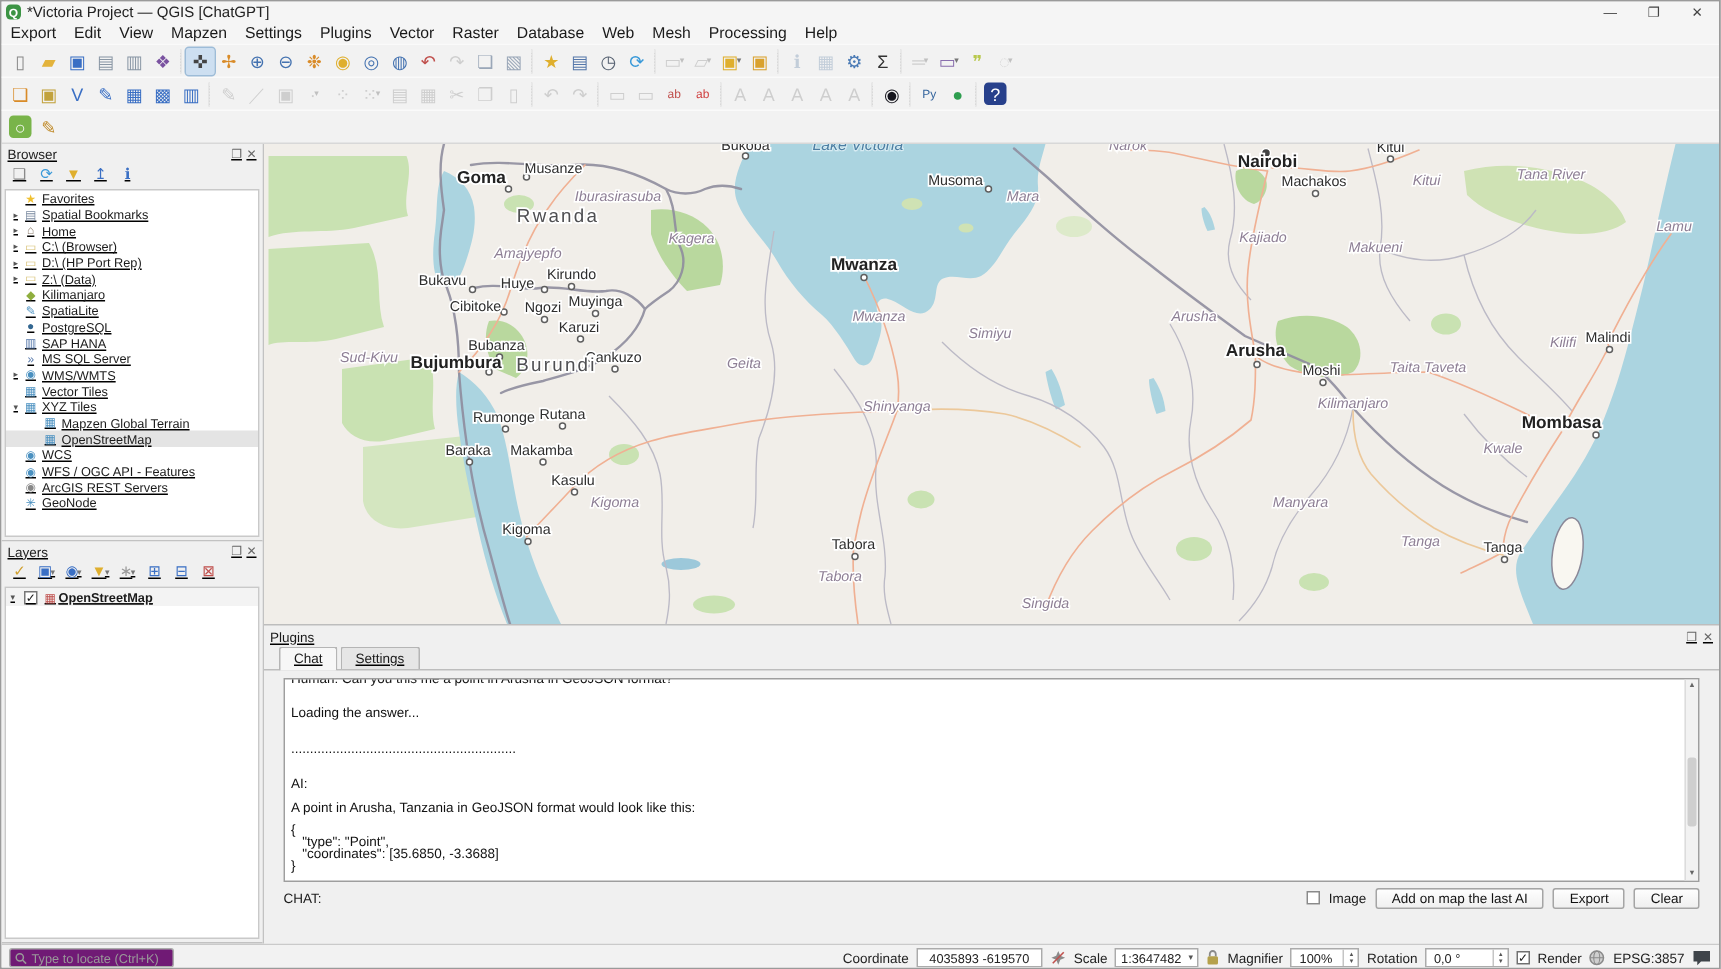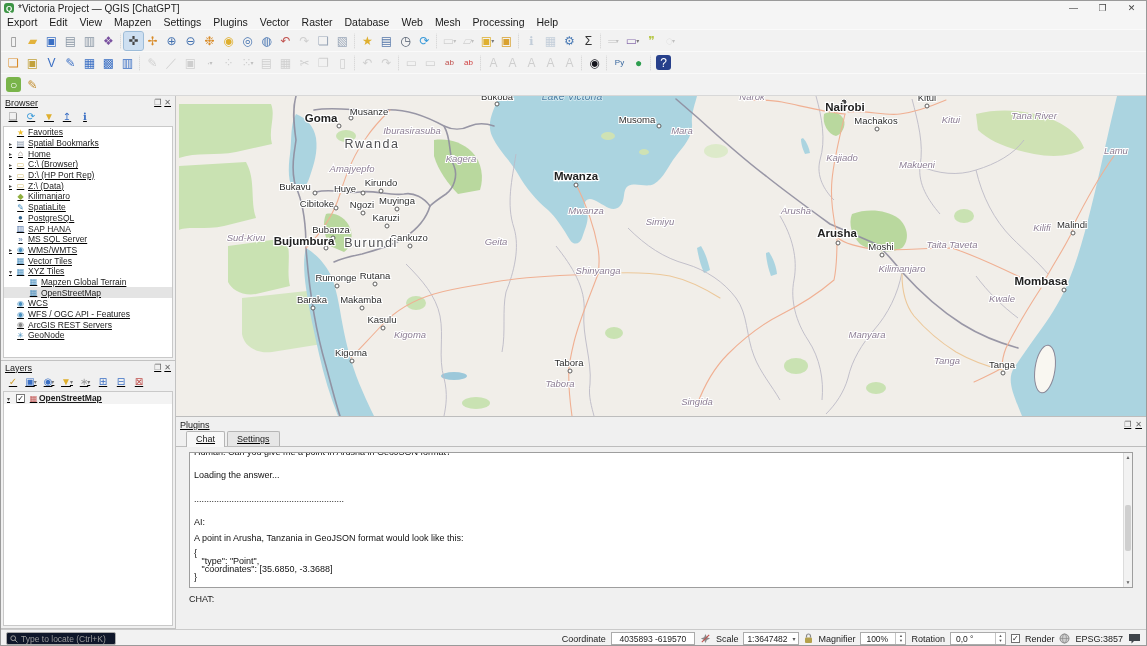--- a/index.html
+++ b/index.html
@@ -68,21 +68,21 @@
   .ctrl-row{position:absolute;left:13px;right:13px;top:174px;height:15px;display:flex;align-items:center;}
   .chat-label{font-size:9px;}
   .ctrl-right{margin-left:auto;display:flex;align-items:center;gap:6px;}
   .cbx-empty{width:9px;height:9px;border:1px solid #8a8a8a;background:#fff;}
   .btn{border:1px solid #a5a5a5;background:linear-gradient(#fefefe,#efefef);font-size:9px;padding:1px 10px;border-radius:2px;color:#111;}
   .input-row{position:absolute;left:13px;right:13px;top:191px;height:14px;display:flex;gap:7px;}
   .chat-input{flex:1;height:13px;border:1px solid #9ab0c8;border-radius:2px;background:#fff;font-size:9px;padding:0 3px;}
   .btn.send{width:46px;text-align:center;}
   
   .statusbar{height:18px;display:flex;align-items:center;background:#f2f2f2;border-top:1px solid #cacaca;font-size:9px;color:#222;padding:0 5px;gap:5px;}
-  .locate{width:110px;height:13px;border:1px solid #ababab;border-radius:2px;background:#0f172a;display:flex;align-items:center;gap:3px;padding:0 3px;color:#9a9a9a;font-size:8.5px;}
+  .locate{width:110px;height:13px;border:1px solid #ababab;border-radius:2px;background:#701a75;display:flex;align-items:center;gap:3px;padding:0 3px;color:#9a9a9a;font-size:8.5px;}
   .sb-field{height:13px;border:1px solid #ababab;background:#fff;display:flex;align-items:center;justify-content:center;font-size:8.5px;padding:0 3px;}
   .coordf{width:84px;}
   .scalef{width:56px;justify-content:space-between;}
   .spinf{width:46px;justify-content:space-between;padding-right:0;}
   .spin{display:flex;flex-direction:column;border-left:1px solid #c5c5c5;height:100%;justify-content:center;width:10px;align-items:center;color:#555;}
   .spin span{font-size:4px;line-height:4.5px;}
   .cbx-check{width:9px;height:9px;border:1px solid #707070;background:#fff;font-size:8px;line-height:8px;text-align:center;color:#222;}
   .sb-ico{flex:none;display:flex;align-items:center;}
   .spacer{flex:1;}
 </style>
@@ -716,21 +716,21 @@
               <span>❐</span>
               <span>✕</span>
             </span>
         </div>
         <div class="tabs">
           <div class="tab activetab">Chat</div>
           <div class="tab">Settings</div>
         </div>
         <div class="chatbox">
           <div class="chatlines" id="chatlines">
-              <div class="cline">Human: Can you give me a point in Arusha in GeoJSON format?</div>
+              <div class="cline">Human: Can you this me a point in Arusha in GeoJSON format?</div>
               <div class="cline">&nbsp;</div>
               <div class="cline">&nbsp;</div>
               <div class="cline">Loading the answer...</div>
               <div class="cline">&nbsp;</div>
               <div class="cline">&nbsp;</div>
               <div class="cline">............................................................</div>
               <div class="cline">&nbsp;</div>
               <div class="cline">&nbsp;</div>
               <div class="cline">AI:</div>
               <div class="cline">&nbsp;</div>
@@ -742,20 +742,27 @@
               <div class="cline">}</div>
             </div>
           <div class="sb">
             <div class="ar">▲</div>
             <div class="thumb"></div>
             <div class="ar" style="position:absolute;bottom:0;left:0;right:0;">▼</div>
           </div>
         </div>
         <div class="ctrl-row">
           <span class="chat-label">CHAT:</span>
+          <span class="ctrl-right">
+            <span class="cbx-empty"></span>
+            <span>Image</span>
+            <button class="btn">Add on map the last AI</button>
+            <button class="btn">Export</button>
+            <button class="btn">Clear</button>
+          </span>
         </div>
 
       </div>
     </div>
   </div>
 
   <div class="statusbar">
     <div class="locate">
       <svg width="8" height="8" viewBox="0 0 8 8">
           <circle cx="3.2" cy="3.2" r="2.4" fill="none" stroke="#999" stroke-width="1"></circle>

